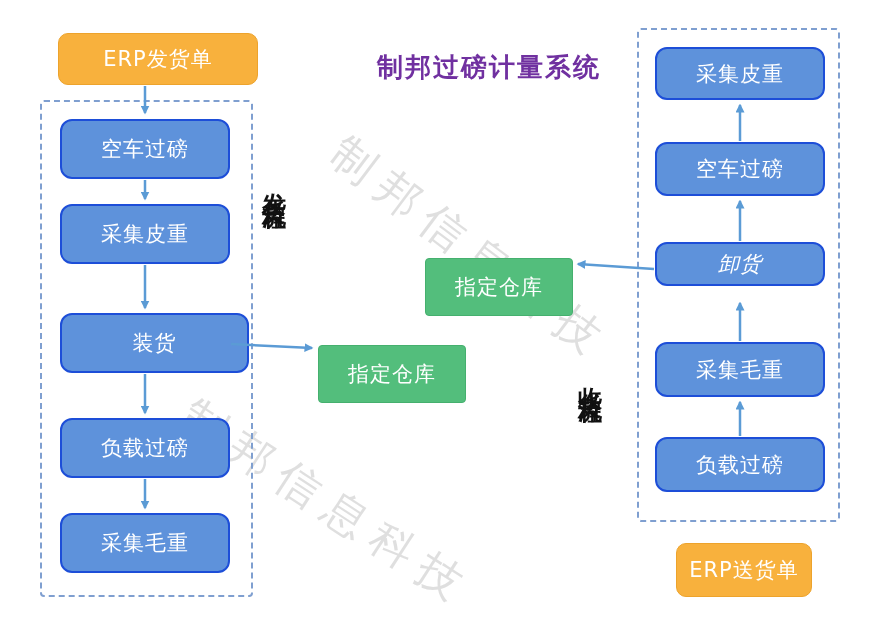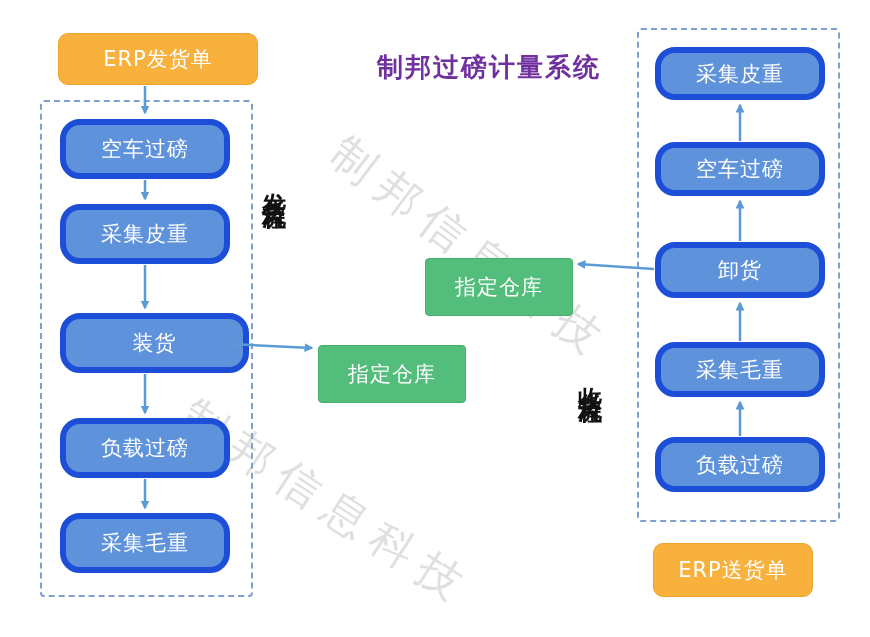--- a/index.html
+++ b/index.html
@@ -36,21 +36,21 @@
   .box {
     position: absolute;
     display: flex;
     align-items: center;
     justify-content: center;
     color: #ffffff;
     font-size: 21px;
     letter-spacing: 1px;
     box-sizing: border-box;
   }
-  .blue   { background: var(--blue, #5E92DB);  border-radius: 20px; border: 6px solid #1d4ed8; text-align: center; }
+  .blue   { background: var(--blue, #5E92DB);  border-radius: 12px; border: 2px solid #1d4ed8; text-align: center; }
   .orange { background: var(--orange, #F8B13D); border-radius: 10px; border: 1px solid #eda32c; }
   .green  { background: var(--green, #53BE7C);  border-radius: 4px;  border: 1px solid #45b06e; margin-top: 25px; }
   .dashed {
     position: absolute;
     border: 2px dashed var(--dash, #7f9fd0);
     border-radius: 4px;
     box-sizing: border-box;
   }
   .vlabel {
     position: absolute;
@@ -70,25 +70,25 @@
   .l3 { left: 60px; top: 418px; width: 170px; height: 60px; }
   .l4 { left: 60px; top: 513px; width: 170px; height: 60px; }
   .vl-left { left: 258px; top: 174px; }
   
   .wh-left  { left: 318px; top: 320px; width: 148px; height: 58px; }
   .wh-right { left: 425px; top: 233px; width: 148px; height: 58px; }
   
   .rc        { left: 637px; top: 28px; width: 203px; height: 494px; }
   .r0 { left: 655px; top: 47px;  width: 170px; height: 53px; }
   .r1 { left: 655px; top: 142px; width: 170px; height: 54px; }
-  .r2 { left: 655px; top: 242px; width: 170px; height: 56px; }
+  .r2 { left: 655px; top: 242px; width: 170px; height: 44px; font-style: italic; }
   .r3 { left: 655px; top: 342px; width: 170px; height: 55px; }
   .r4 { left: 655px; top: 437px; width: 170px; height: 55px; }
   .vl-right { left: 574px; top: 368px; }
-  .erp-right { left: 653px; top: 543px; width: 160px; height: 54px; }
+  .erp-right { left: 676px; top: 543px; width: 136px; height: 54px; }
   
   .arrows {
     position: absolute;
     left: 0; top: 0;
     width: 870px; height: 637px;
     pointer-events: none;
   }
   .arrow-line {
     stroke: var(--arrow, #5B9BD5);
     stroke-width: 2.5;

